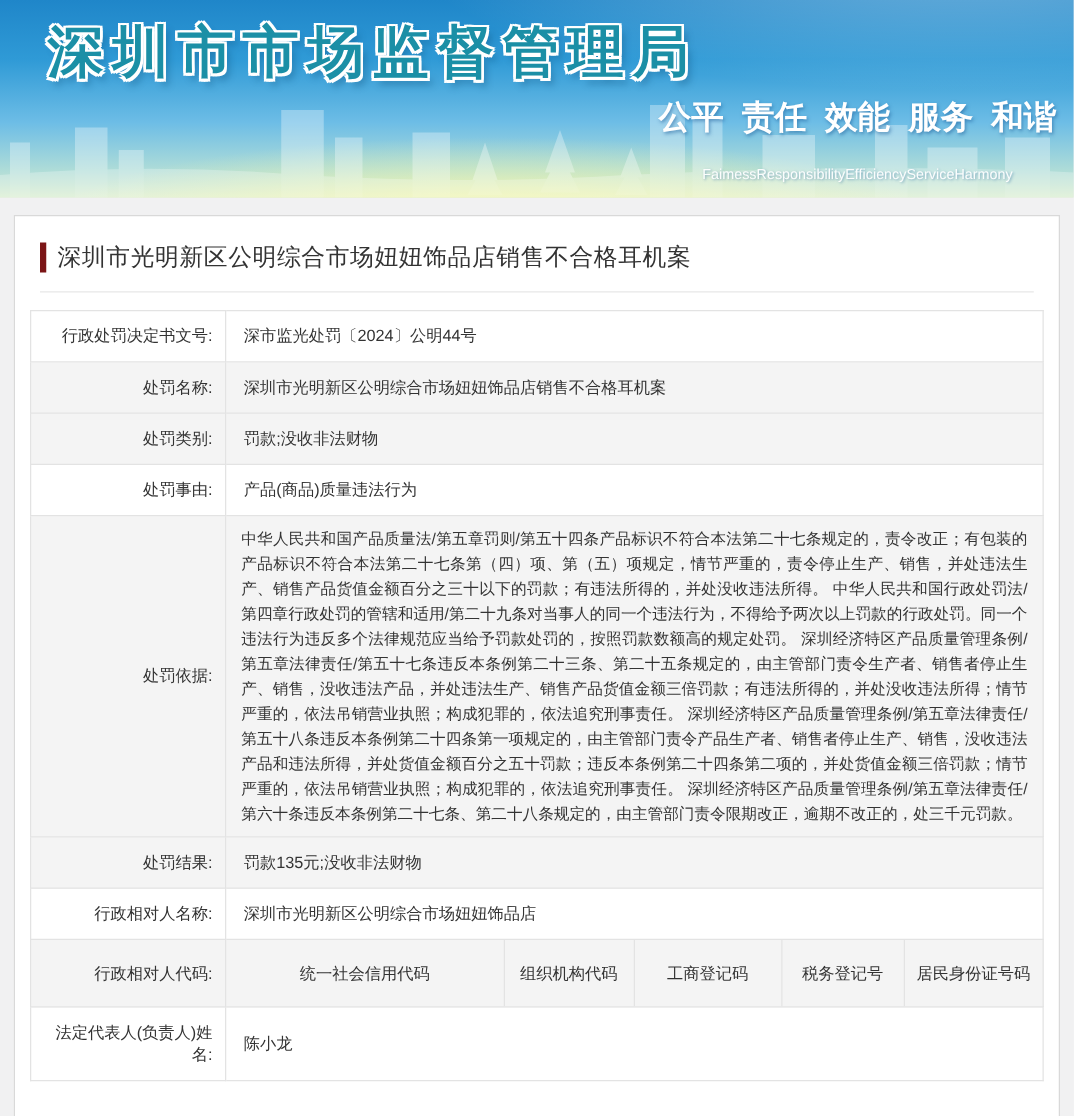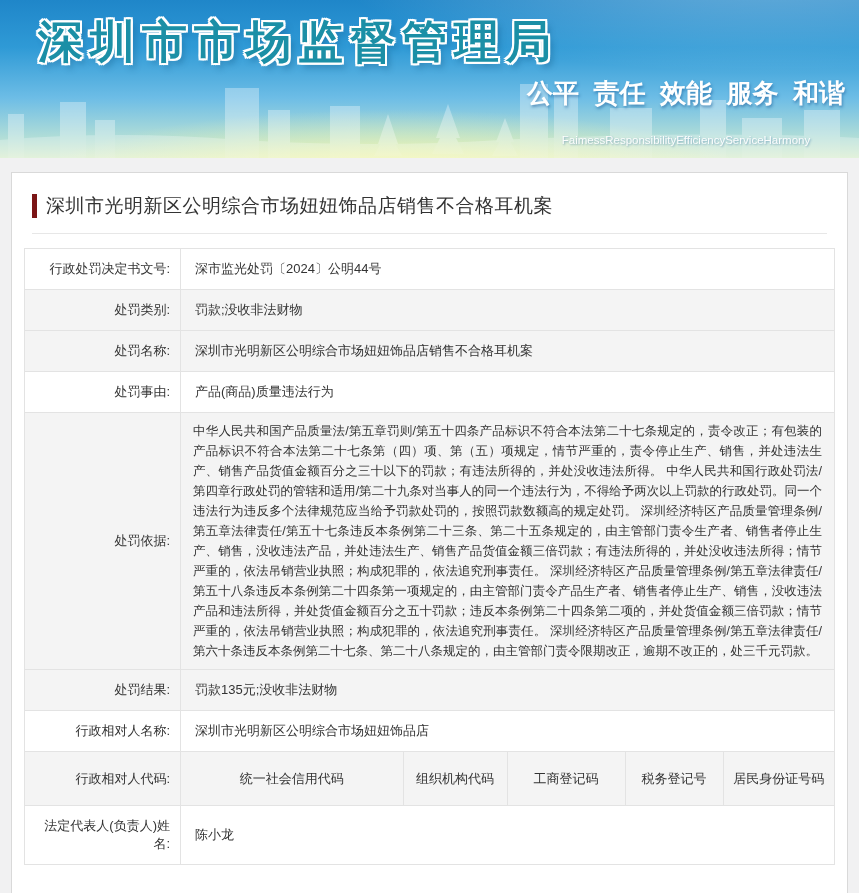--- a/index.html
+++ b/index.html
@@ -148,26 +148,26 @@
     <div class="title-divider"></div>
   </div>
 
   <table class="info-table">
     <tbody>
       <tr>
         <td class="lbl">行政处罚决定书文号:</td>
         <td class="val">深市监光处罚〔2024〕公明44号</td>
       </tr>
       <tr class="shaded">
+        <td class="lbl">处罚名称:</td>
+        <td class="val">深圳市光明新区公明综合市场妞妞饰品店销售不合格耳机案</td>
+      </tr>
+      <tr class="shaded">
         <td class="lbl">处罚类别:</td>
         <td class="val">罚款;没收非法财物</td>
-      </tr>
-      <tr class="shaded">
-        <td class="lbl">处罚名称:</td>
-        <td class="val">深圳市光明新区公明综合市场妞妞饰品店销售不合格耳机案</td>
       </tr>
       <tr>
         <td class="lbl">处罚事由:</td>
         <td class="val">产品(商品)质量违法行为</td>
       </tr>
       <tr class="shaded">
         <td class="lbl">处罚依据:</td>
         <td class="val long">中华人民共和国产品质量法/第五章罚则/第五十四条产品标识不符合本法第二十七条规定的，责令改正；有包装的产品标识不符合本法第二十七条第（四）项、第（五）项规定，情节严重的，责令停止生产、销售，并处违法生产、销售产品货值金额百分之三十以下的罚款；有违法所得的，并处没收违法所得。 中华人民共和国行政处罚法/第四章行政处罚的管辖和适用/第二十九条对当事人的同一个违法行为，不得给予两次以上罚款的行政处罚。同一个违法行为违反多个法律规范应当给予罚款处罚的，按照罚款数额高的规定处罚。 深圳经济特区产品质量管理条例/第五章法律责任/第五十七条违反本条例第二十三条、第二十五条规定的，由主管部门责令生产者、销售者停止生产、销售，没收违法产品，并处违法生产、销售产品货值金额三倍罚款；有违法所得的，并处没收违法所得；情节严重的，依法吊销营业执照；构成犯罪的，依法追究刑事责任。 深圳经济特区产品质量管理条例/第五章法律责任/第五十八条违反本条例第二十四条第一项规定的，由主管部门责令产品生产者、销售者停止生产、销售，没收违法产品和违法所得，并处货值金额百分之五十罚款；违反本条例第二十四条第二项的，并处货值金额三倍罚款；情节严重的，依法吊销营业执照；构成犯罪的，依法追究刑事责任。 深圳经济特区产品质量管理条例/第五章法律责任/第六十条违反本条例第二十七条、第二十八条规定的，由主管部门责令限期改正，逾期不改正的，处三千元罚款。</td>
       </tr>
       <tr class="shaded">

